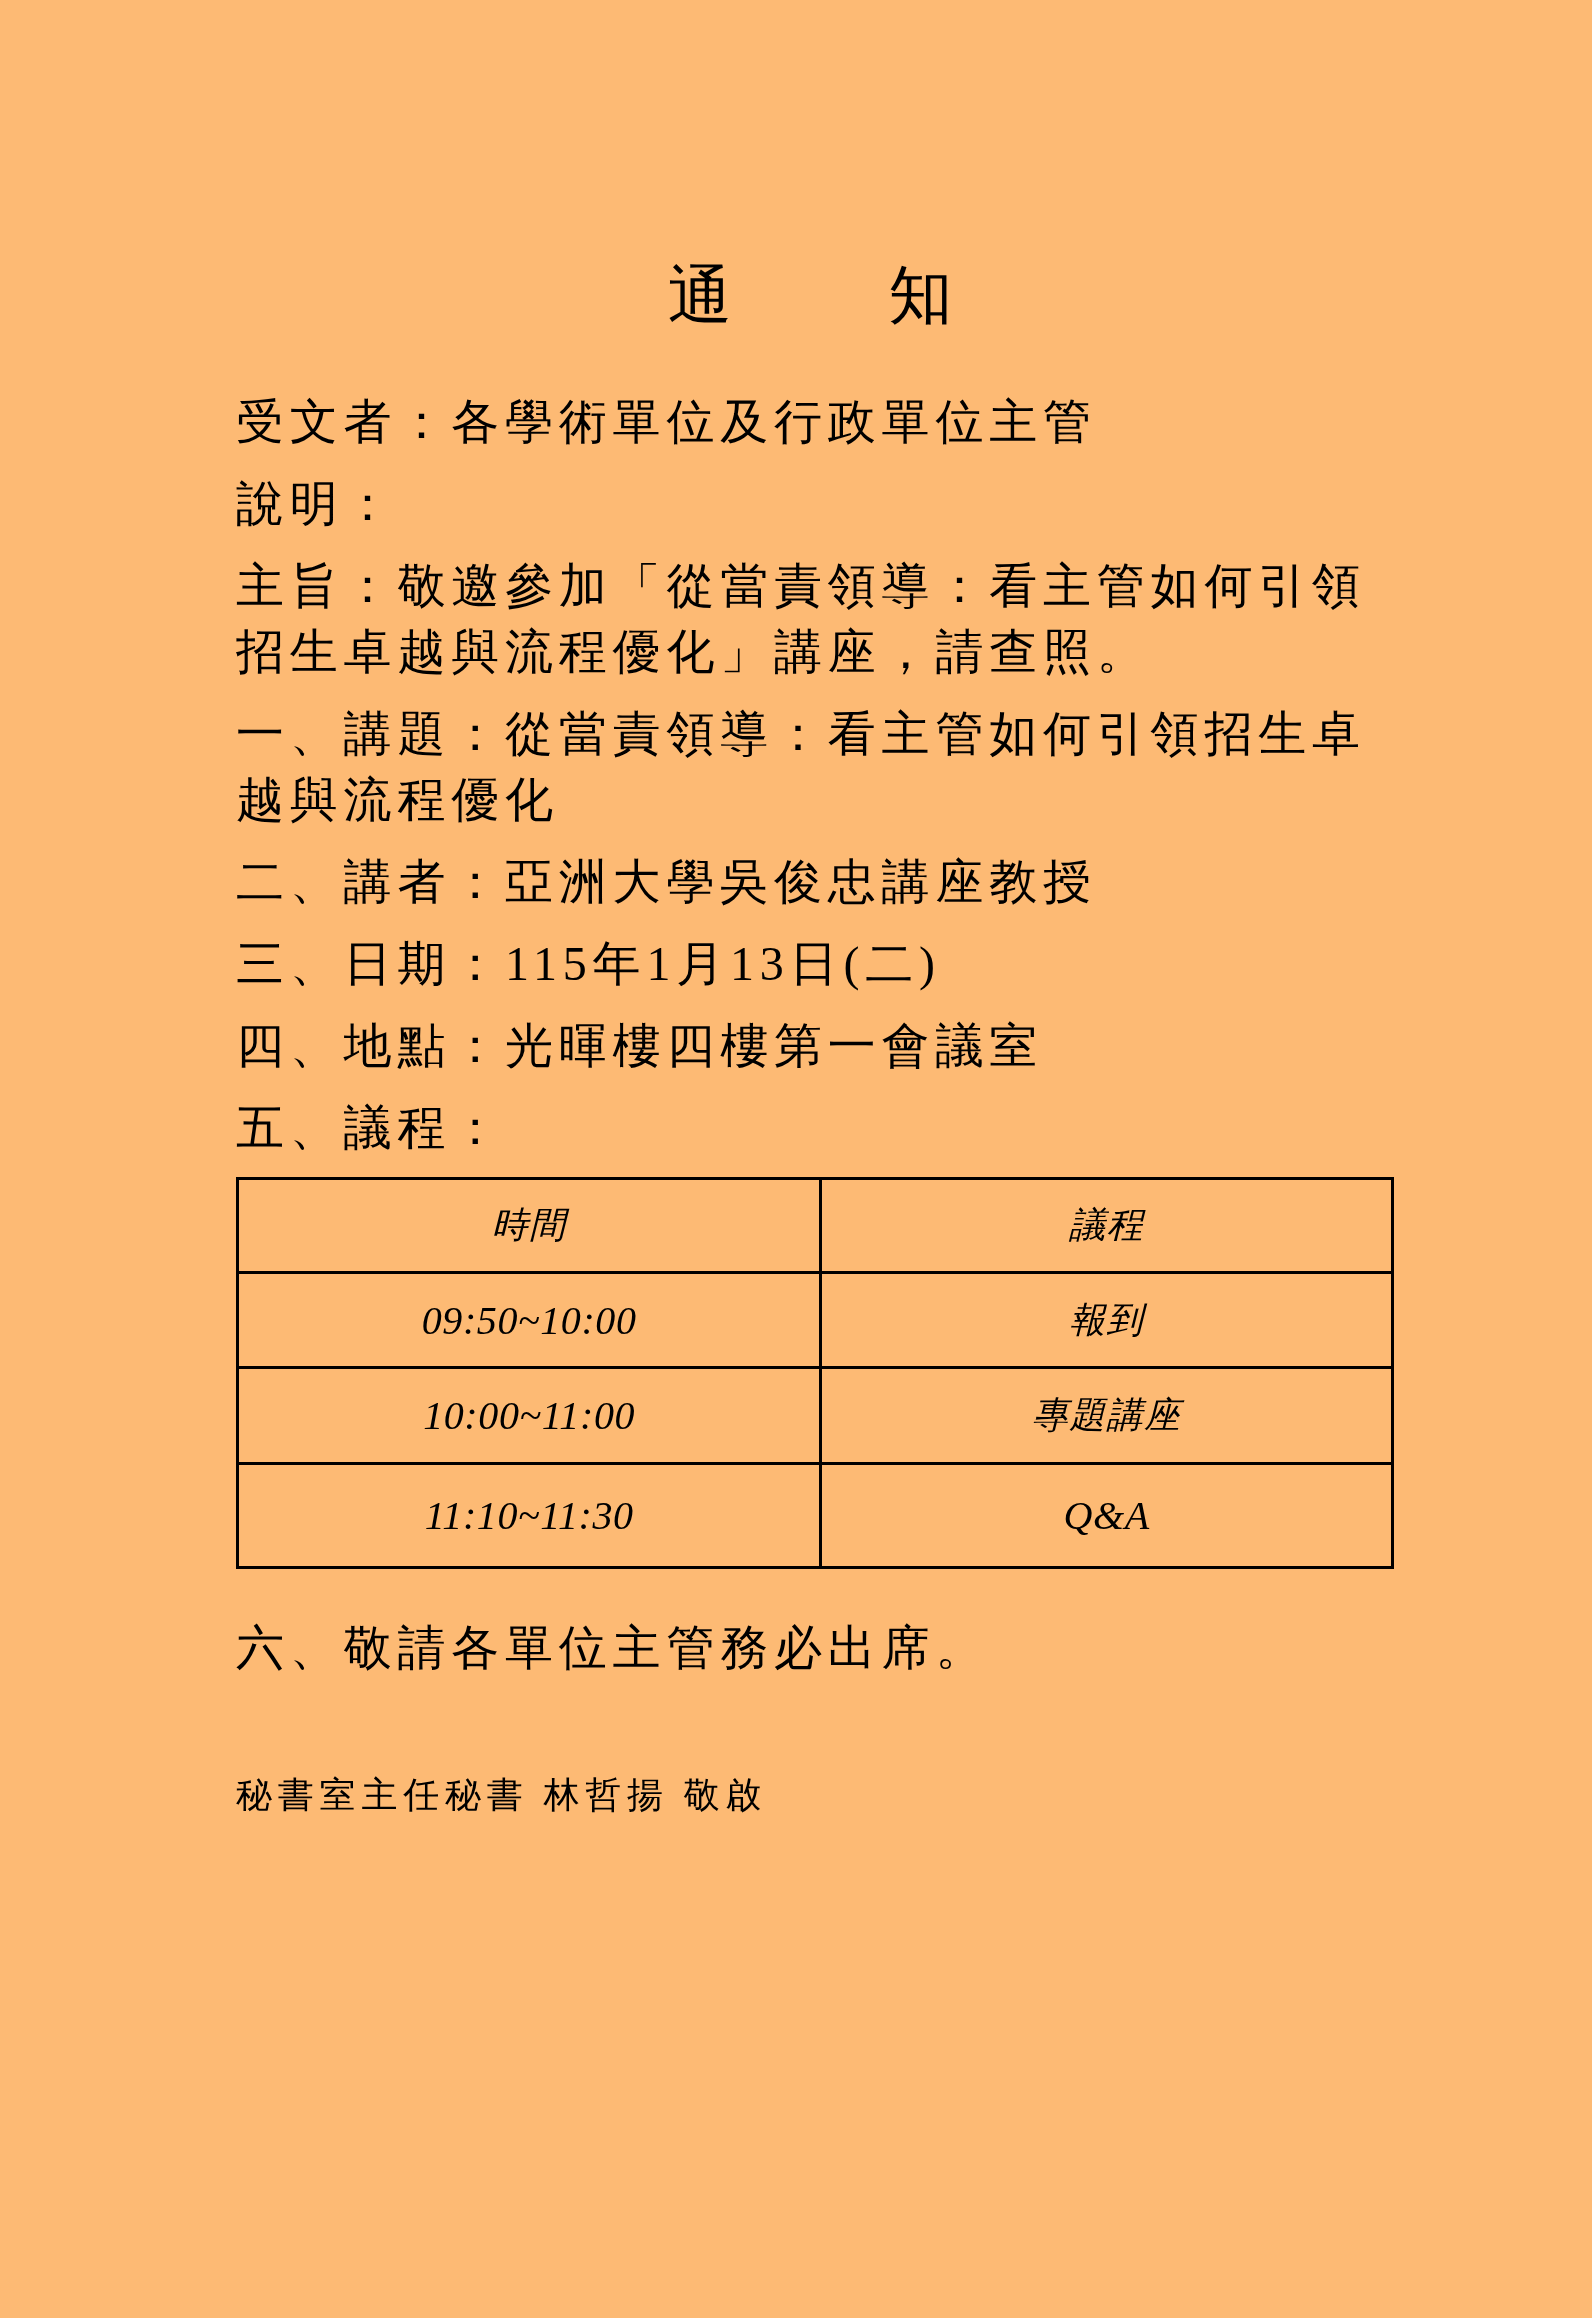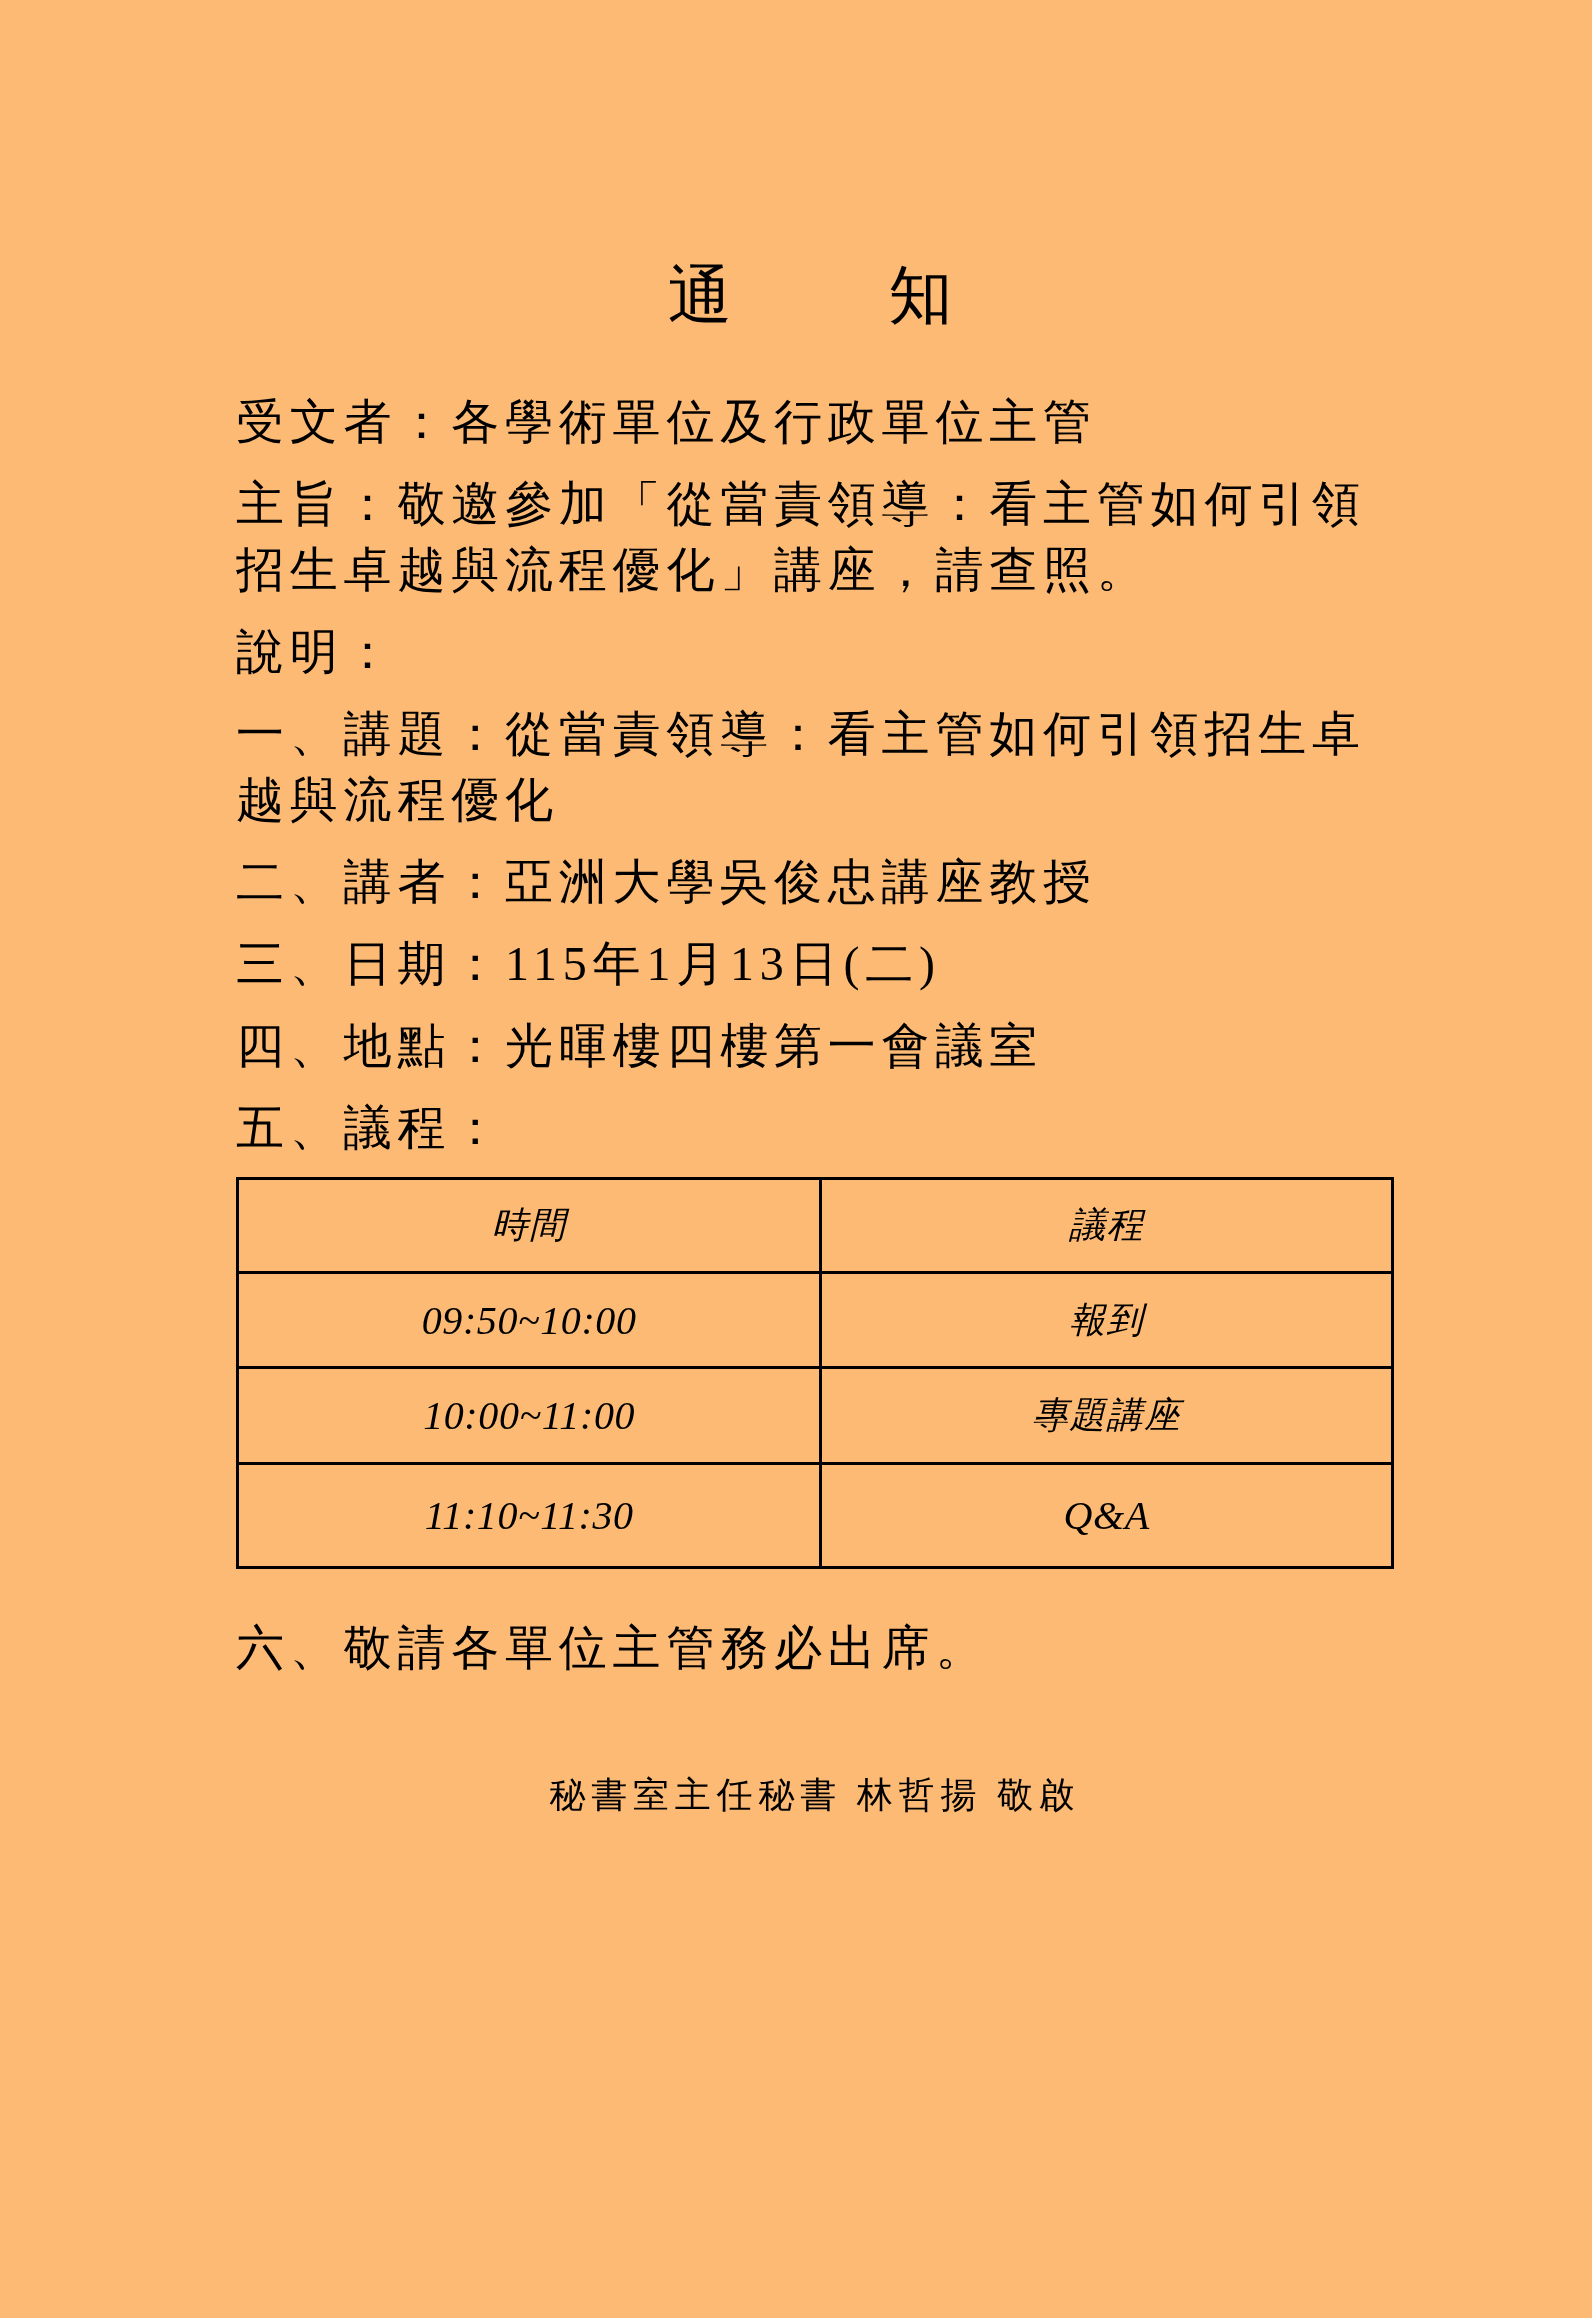--- a/index.html
+++ b/index.html
@@ -73,43 +73,43 @@
   }
   .closing {
     margin-top: 46px;
     margin-bottom: 0;
   }
   .signature {
     margin: 81px 0 0 0;
     font-size: 36px;
     line-height: 66px;
     letter-spacing: 5.8px;
-    text-align: center;
+    text-align: left;
   }
   .date-line {
     margin: 85px 0 0 0;
     font-size: 37px;
     line-height: 66px;
     letter-spacing: 5.8px;
     text-align: center;
   }
 </style>
 </head>
 <body>
 
 <div class="page">
   <div class="content">
 
     <h1 class="doc-title">通　　知</h1>
 
     <p class="para">受文者：各學術單位及行政單位主管</p>
 
+    <p class="para">說明：</p>
+
     <p class="para">主旨：敬邀參加「從當責領導：看主管如何引領招生卓越與流程優化」講座，請查照。</p>
-
-    <p class="para">說明：</p>
 
     <p class="para">一、講題：從當責領導：看主管如何引領招生卓越與流程優化</p>
 
     <p class="para">二、講者：亞洲大學吳俊忠講座教授</p>
 
     <p class="para">三、日期：115年1月13日(二)</p>
 
     <p class="para">四、地點：光暉樓四樓第一會議室</p>
 
     <p class="para">五、議程：</p>

